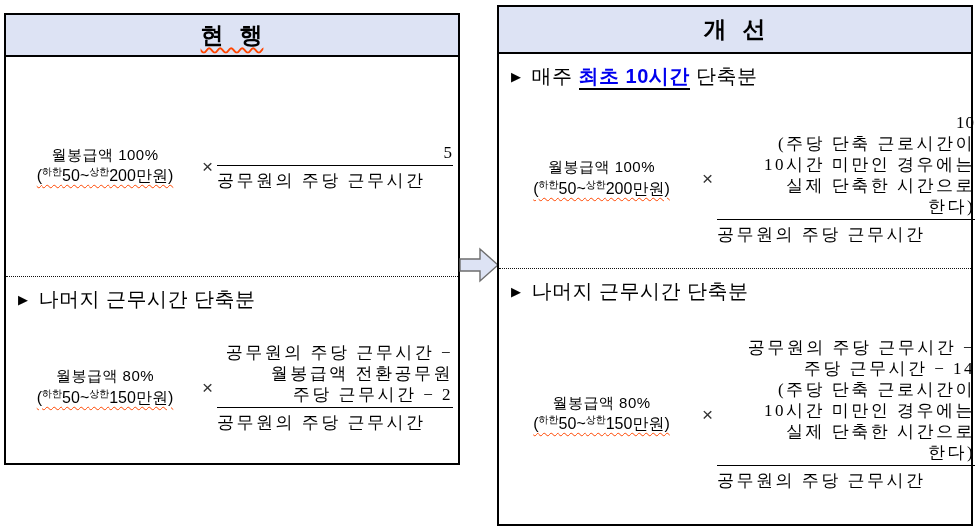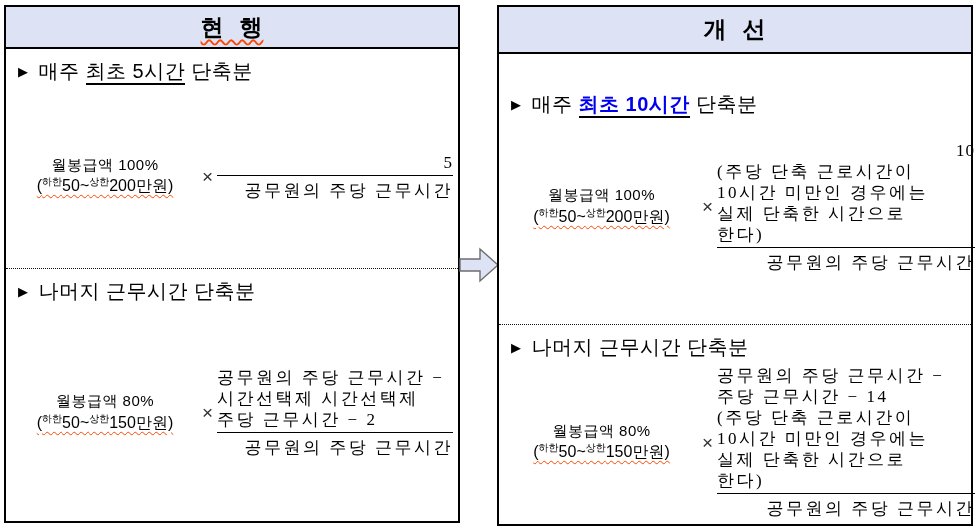--- a/index.html
+++ b/index.html
@@ -1,22 +1,22 @@
 <!DOCTYPE html>
 <html><head>
 <meta charset="utf-8">
 <style>
   * { margin:0; padding:0; box-sizing:border-box; }
   html,body { background:#fff; }
   body { font-family:"Liberation Sans", sans-serif; color:#000; }
   .canvas { position:relative; width:977px; height:529px; background:#fff; overflow:hidden; }
 
   .panel { position:absolute; border:2px solid #000; background:#fff; display:flex; flex-direction:column; }
-  .panel-current  { left:4px;  top:5px; width:456px; height:518px; }
-  .panel-improved { left:497px; top:5px; width:476px; height:521px;gap:28px; }
+  .panel-current  { left:4px;  top:13px; width:456px; height:452px; }
+  .panel-improved { left:497px; top:5px; width:476px; height:521px; }
 
   .panel-header { background:#dde3f4; border-bottom:2px solid #000; display:flex; align-items:center; justify-content:center; }
   .panel-current  .panel-header { height:42px; }
   .panel-improved .panel-header { height:47px; }
   .panel-title { font-size:23px; font-weight:700; white-space:pre; letter-spacing:1px; }
   .wavy-red { text-decoration:underline; text-decoration-style:wavy; text-decoration-color:#ff4500; text-decoration-thickness:1.5px; text-underline-offset:4px; }
 
   .section { display:flex; flex-direction:column; }
   .panel-current  .sec1 { height:219px; }
   .panel-current  .sec2 { flex:1; }
@@ -36,40 +36,37 @@
   .panel-improved .base { width:185px; }
   .base-line1 { font-size:15px; letter-spacing:0.5px; }
   .base-line2 { font-size:16px; white-space:nowrap; }
   .base-line2 sup { font-size:10px; }
   .cap-wavy { text-decoration:underline; text-decoration-style:wavy; text-decoration-color:#ff4500; text-decoration-thickness:1px; text-underline-offset:3px; }
   .times { font-size:19px; color:#333; padding:0 4px 0 8px; flex:0 0 auto; }
 
   .fraction { font-family:"Liberation Serif", serif; flex:0 0 auto; }
   .panel-current  .fraction { width:236px; }
   .panel-improved .fraction { width:258px; }
-  .num-line { font-size:17px; letter-spacing:2.5px; line-height:21px; white-space:nowrap; text-align:left; }
+  .num-line { font-size:17px; letter-spacing:2.5px; line-height:21px; white-space:nowrap; text-align:right; }
   .num-line.center { text-align:right; letter-spacing:1px; }
-  .denominator { border-top:1.5px solid #000; margin-top:2px; padding-top:3px; font-size:17px; letter-spacing:2.5px; text-align:right; white-space:nowrap; }
+  .denominator { border-top:1.5px solid #000; margin-top:2px; padding-top:3px; font-size:17px; letter-spacing:2.5px; text-align:left; white-space:nowrap; }
 
   .transition-arrow { position:absolute; left:459px; top:247px; }
 </style>
 </head>
 <body>
 
 <div class="canvas">
 
   <div class="panel panel-current">
     <div class="panel-header">
       <span class="panel-title wavy-red">현  행</span>
     </div>
 
     <div class="section sec1">
-      <div class="bullet-line">
-        <span class="bullet-glyph">▶</span><span>매주 </span><span class="hl-underline">최초 5시간</span><span> 단축분</span>
-      </div>
       <div class="formula-wrap">
         <div class="formula">
           <div class="base">
             <div class="base-line1">월봉급액 100%</div>
             <div class="base-line2"><span class="cap-wavy"><span>(</span><sup>하한</sup><span>50~</span></span><span class="cap-wavy"><sup>상한</sup><span>200만원)</span></span></div>
           </div>
           <div class="times">×</div>
           <div class="fraction">
             <div class="num-line center">5</div>
             <div class="denominator">공무원의 주당 근무시간</div>
@@ -84,21 +81,21 @@
       </div>
       <div class="formula-wrap">
         <div class="formula">
           <div class="base">
             <div class="base-line1">월봉급액 80%</div>
             <div class="base-line2"><span class="cap-wavy"><span>(</span><sup>하한</sup><span>50~</span></span><span class="cap-wavy"><sup>상한</sup><span>150만원)</span></span></div>
           </div>
           <div class="times">×</div>
           <div class="fraction">
             <div class="num-line">공무원의 주당 근무시간 −</div>
-            <div class="num-line">시간선택제 시간선택제</div>
+            <div class="num-line">월봉급액 전환공무원</div>
             <div class="num-line">주당 근무시간 − 2</div>
             <div class="denominator">공무원의 주당 근무시간</div>
           </div>
         </div>
       </div>
     </div>
   </div>
 
   <svg class="transition-arrow" width="40" height="36" viewBox="0 0 40 36">
     <polygon points="1,12 21,12 21,2 39,18 21,34 21,24 1,24" fill="#dde3f4" stroke="#6e6e6e" stroke-width="1.4"></polygon>

